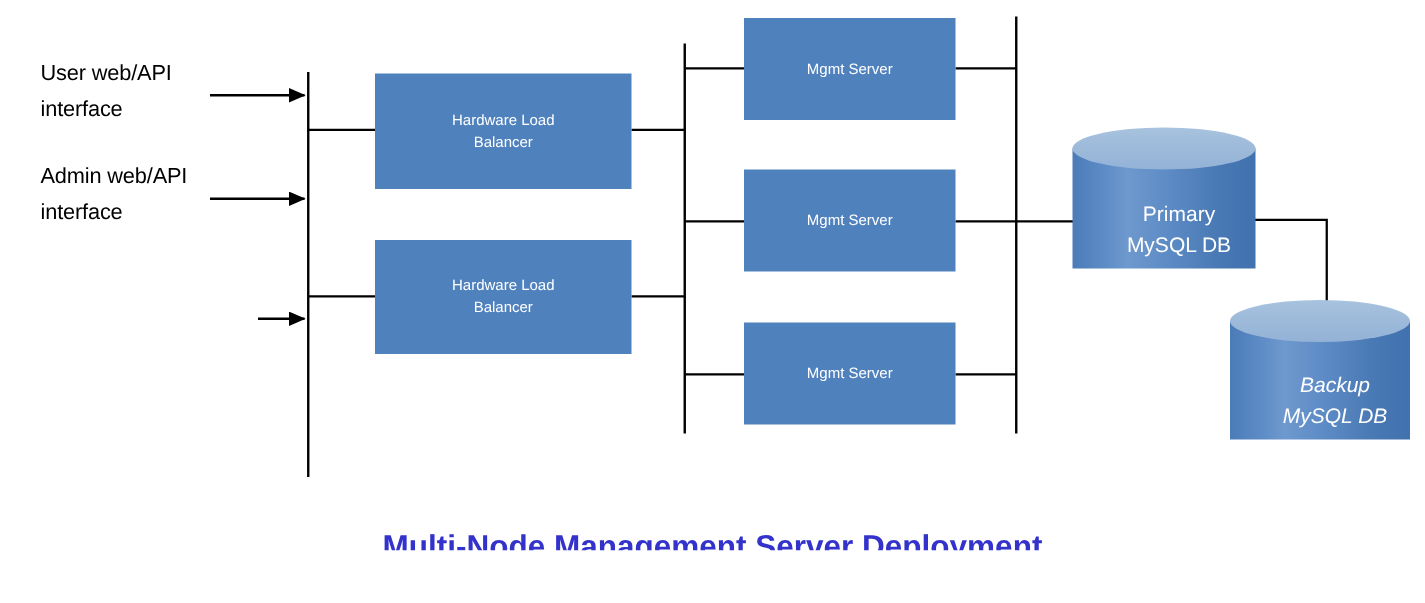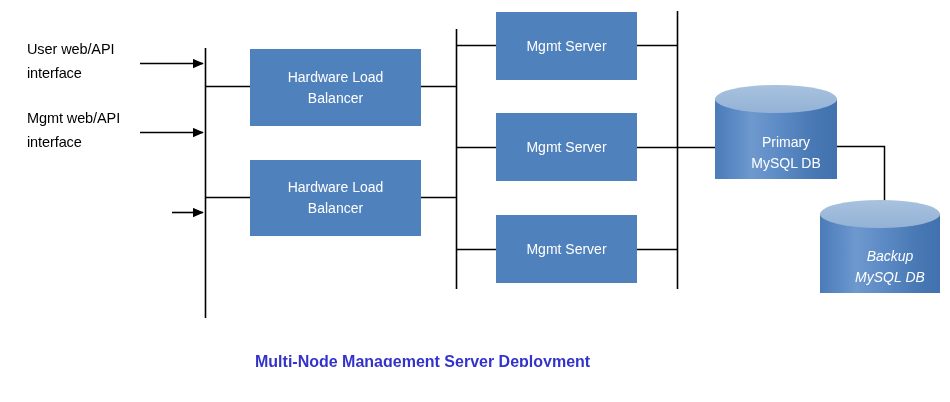--- a/index.html
+++ b/index.html
@@ -33,21 +33,21 @@
     color: #000000;
     white-space: pre-line;
     letter-spacing: -0.1px;
   }
 
   
   .node-box {
     position: absolute;
     background: #4f81bd;
     color: #ffffff;
-    font-size: 14px;
+    font-size: 10px;
     line-height: 1.5;
     display: flex;
     align-items: center;
     justify-content: center;
     text-align: center;
     box-sizing: border-box;
     white-space: pre-line;
   }
 
   
@@ -88,21 +88,21 @@
     font-size: 14px;
     line-height: 1.5;
     text-align: center;
     white-space: pre-line;
     padding-left: 20px;
   }
 
   
   .caption {
     position: absolute;
-    font-size: 16px;
+    font-size: 21px;
     font-weight: bold;
     color: #3333cc;
     white-space: nowrap;
   }
 </style>
 </head>
 <body>
 
 <div id="canvas">
 
@@ -138,21 +138,21 @@
     <line x1="637" y1="249.5" x2="678" y2="249.5" stroke="#000000" stroke-width="1.5"></line>
 
     <line x1="677" y1="147.5" x2="722" y2="147.5" stroke="#000000" stroke-width="1.5"></line>
 
     <polyline points="836,146.5 884.5,146.5 884.5,220" fill="none" stroke="#000000" stroke-width="1.5"></polyline>
   </svg>
 
   <div class="edge-label" style="left:27px; top:38px;">User web/API
 interface</div>
 
-  <div class="edge-label" style="left:27px; top:107px;">Mgmt web/API
+  <div class="edge-label" style="left:27px; top:107px;">Admin web/API
 interface</div>
 
 
   <div class="node-box" style="left:250px; top:49px; width:171px; height:77px;">Hardware Load
 Balancer</div>
 
   <div class="node-box" style="left:250px; top:160px; width:171px; height:76px;">Hardware Load
 Balancer</div>
 
   <div class="node-box" style="left:496px; top:12px; width:141px; height:68px;">Mgmt Server</div>

